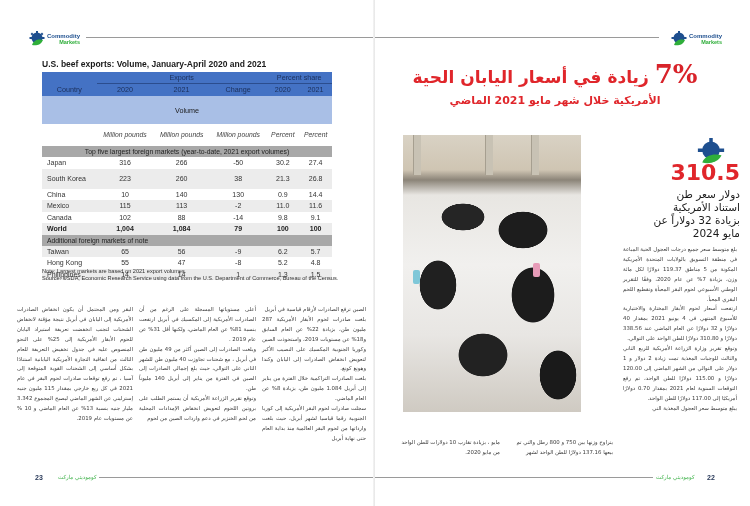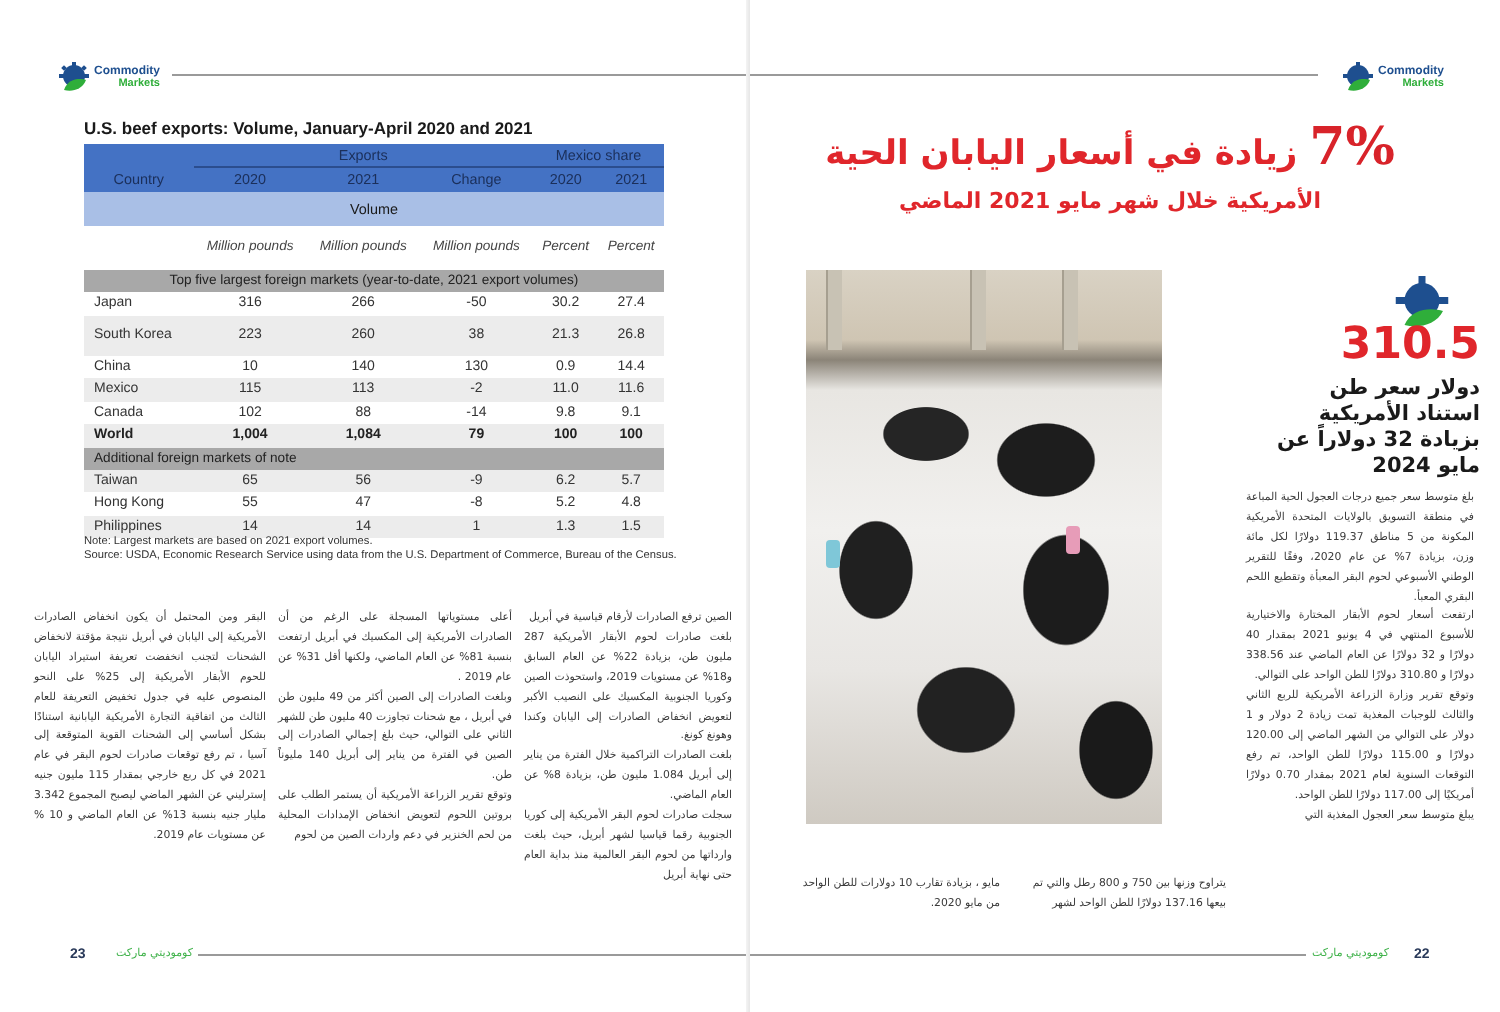--- a/index.html
+++ b/index.html
@@ -21,21 +21,21 @@
     .logo .lt .l2 { font-family: "Liberation Sans", sans-serif; font-weight: bold; font-size: 5.5px; color: #2fae3a; align-self: flex-end; }
     .hrule { position: absolute; top: 37px; height: 1px; background: #9a9a9a; }
 
     
     .tbl-title { position: absolute; left: 42px; top: 59px; font-family: "Liberation Sans", sans-serif; font-weight: bold; font-size: 8.5px; color: #1a1a1a; }
     table.beef { position: absolute; left: 42px; top: 72px; width: 290px; border-collapse: collapse; font-family: "Liberation Sans", sans-serif; font-size: 7px; color: #333; }
     table.beef td, table.beef th { padding: 0 2px; text-align: center; font-weight: normal; }
     .hdr1 th { background: #4472c4; color: #1b2f5a; font-weight: bold; height: 11px; font-size: 7.2px; }
     .hdr2 th { background: #4472c4; color: #1b2f5a; font-weight: bold; height: 13px; font-size: 7.2px; }
     .hdr1 .grp { border-bottom: 1px solid #2b4d8e; }
-    .volume th { background: #a9bfe6; color: #1a1a1a; font-weight: bold; height: 17px; font-size: 7.2px; }
+    .volume th { background: #a9bfe6; color: #1a1a1a; font-weight: bold; height: 28px; font-size: 7.2px; }
     .units td { font-style: italic; color: #444; height: 22px; line-height: 7.5px; font-size: 6.8px; }
     .sect td { background: #a8a8a8; color: #222; height: 11px; font-size: 6.8px; }
     .sect td.left { text-align: left; padding-left: 5px; }
     tr.data td { height: 11.5px; font-size: 7px; }
     tr.data td:first-child { text-align: left; padding-left: 5px; }
     tr.data.shade td { background: #ececec; }
     tr.data.tall td { height: 20px; line-height: 7.5px; }
     tr.data.world td { font-weight: bold; color: #222; }
     .tbl-note { position: absolute; left: 42px; top: 268px; width: 300px; font-family: "Liberation Sans", sans-serif; font-size: 5.6px; line-height: 7px; color: #333; }
 
@@ -64,21 +64,21 @@
         radial-gradient(ellipse 40px 35px at 80px 220px, #222 60%, transparent 62%),
         radial-gradient(ellipse 30px 40px at 155px 240px, #1a1a1a 60%, transparent 62%),
         linear-gradient(180deg, #d9d2c4 0px, #cfc5b3 35px, #8b8478 45px, #e8e6e2 60px, #f1f0ee 130px, #e8e6e3 200px, #cfcac2 277px);
     }
     .photo .post { position: absolute; top: 0; width: 8px; height: 40px; background: #c8c2b4; border-left: 1px solid #a69f90; }
     .photo .tag { position: absolute; width: 7px; height: 14px; border-radius: 2px; }
 
     
     .side-gear { position: absolute; left: 697px; top: 138px; width: 28px; height: 28px; }
     .stat-big { position: absolute; left: 590px; top: 160px; width: 150px; text-align: right; font-family: "DejaVu Sans", sans-serif; font-weight: bold; font-size: 22px; color: #e0262b; }
-    .stat-sub { position: absolute; left: 590px; top: 188px; width: 150px; direction: rtl; font-weight: bold; font-size: 10.5px; line-height: 13px; color: #1a1a1a; }
+    .stat-sub { position: absolute; left: 590px; top: 188px; width: 150px; direction: rtl; font-weight: normal; font-size: 10.5px; line-height: 13px; color: #1a1a1a; }
 
     .caption { position: absolute; top: 438px; direction: rtl; text-align: right; font-size: 5.4px; line-height: 9.5px; color: #3a3a3a; }
   </style>
 </head>
 <body>
 
 <div class="spread">
 
   <div class="page left">
     <div class="logo" style="left:29px;">
@@ -101,21 +101,21 @@
       </span>
     </div>
     <div class="hrule" style="left:86px; width:289px;"></div>
 
     <div class="tbl-title">U.S. beef exports: Volume, January-April 2020 and 2021</div>
     <table class="beef">
       <tbody>
           <tr class="hdr1">
         <th></th>
         <th colspan="3" class="grp">Exports</th>
-        <th colspan="2" class="grp">Mexico share</th>
+        <th colspan="2" class="grp">Percent share</th>
       </tr>
       <tr class="hdr2">
         <th>Country</th>
         <th>2020</th>
         <th>2021</th>
         <th>Change</th>
         <th>2020</th>
         <th>2021</th>
       </tr>
       <tr class="volume">

